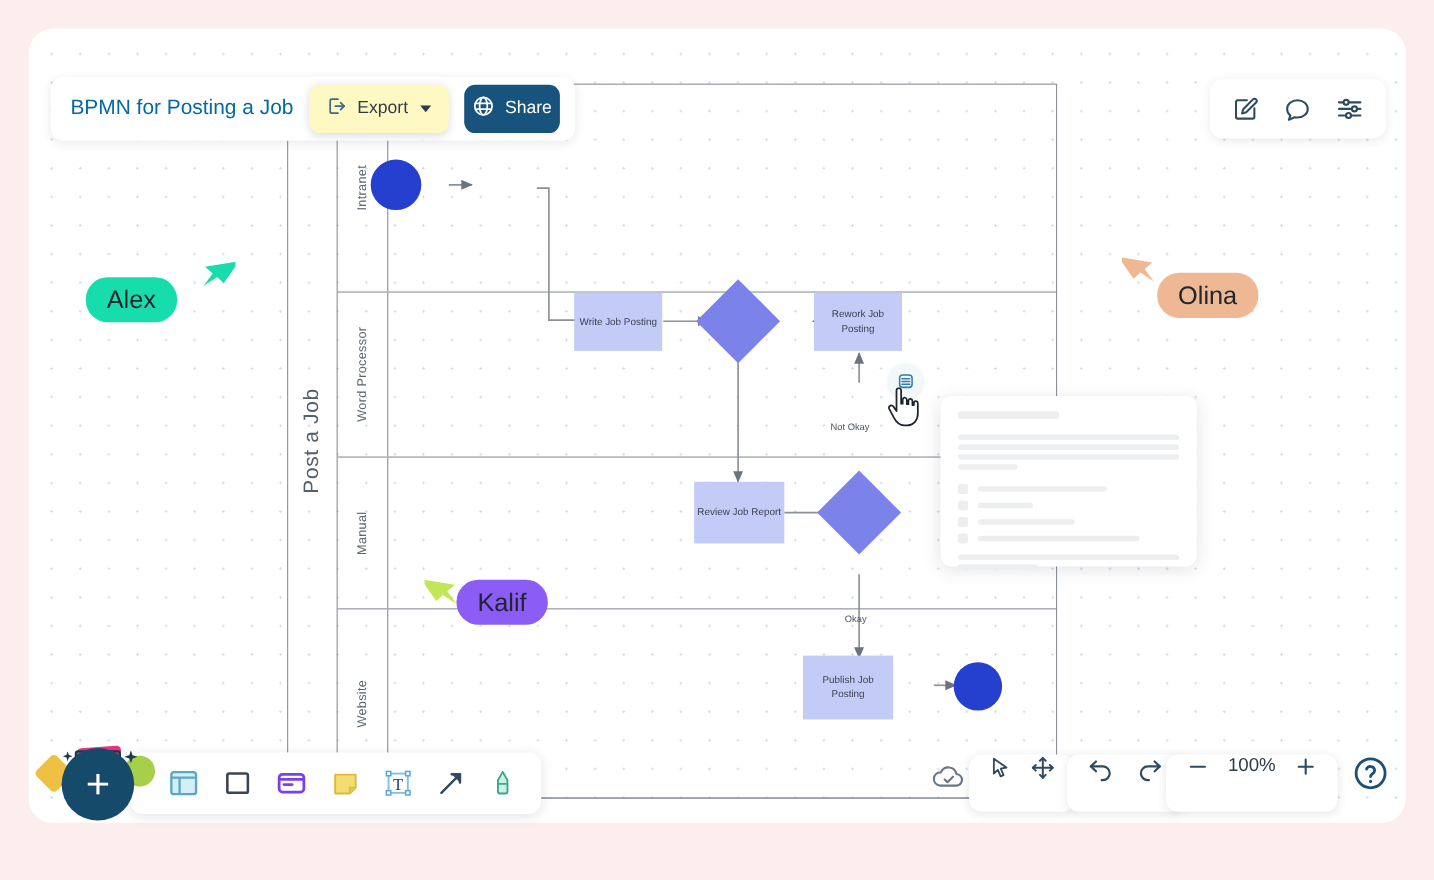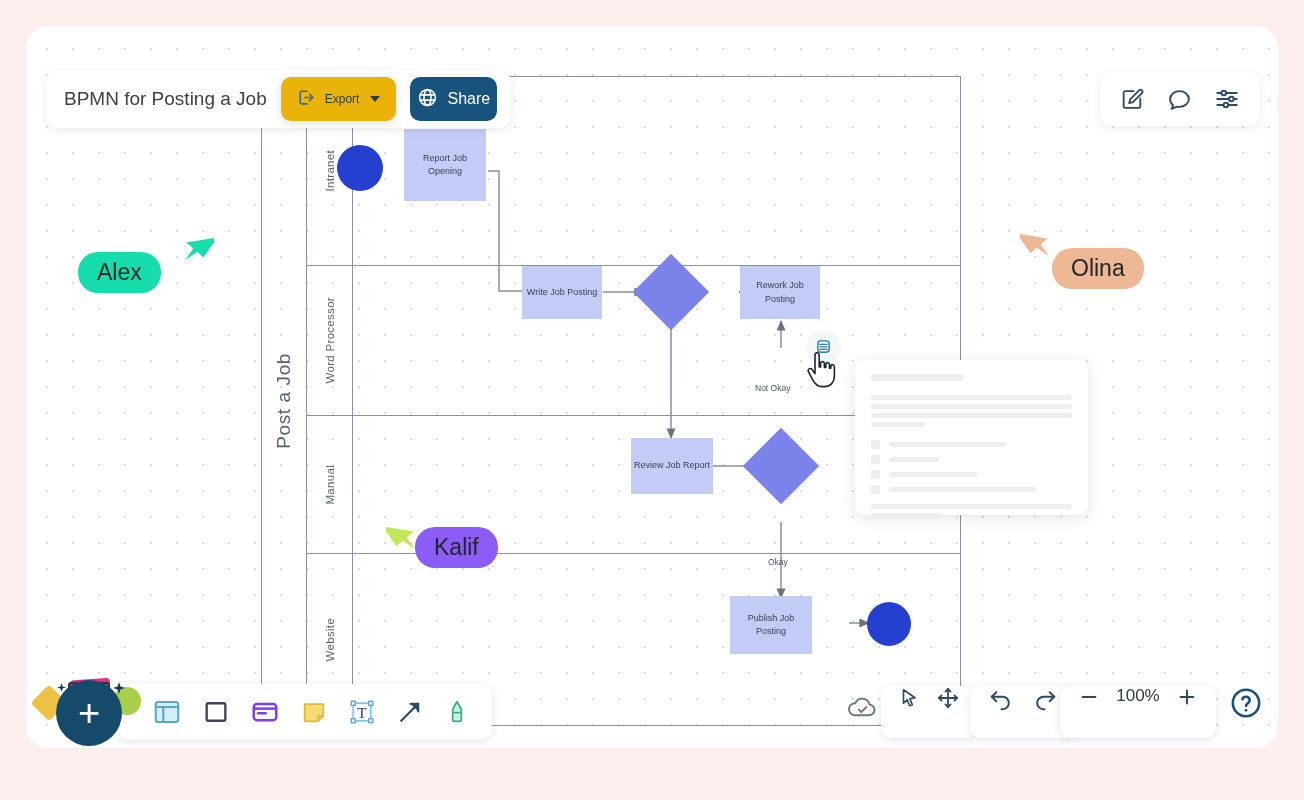--- a/index.html
+++ b/index.html
@@ -91,27 +91,27 @@
     position: absolute; left: 46px; top: 70px;
     height: 58px;
     background: #fff;
     border-radius: 12px;
     display: flex; align-items: center;
     padding: 0 14px 0 18px;
     box-shadow: 0 2px 9px rgba(40,50,70,.10);
     gap: 14px;
     z-index: 40;
   }
-  .doc-title { font-size: 19px; color: #404040; white-space: nowrap; }
+  .doc-title { font-size: 19px; color: #0369a1; white-space: nowrap; }
   .btn-export {
     display: flex; align-items: center; gap: 9px;
     height: 44px; padding: 0 16px;
-    background: #eab308; border: none; border-radius: 10px;
+    background: #fef9c3; border: none; border-radius: 10px;
     box-shadow: 0 2px 8px rgba(40,50,70,.16);
-    font-size: 12px; color: #2f3b49; cursor: pointer;
+    font-size: 16px; color: #2f3b49; cursor: pointer;
     font-family: inherit;
   }
   .btn-share {
     display: flex; align-items: center; gap: 9px;
     height: 44px; padding: 0 7px;
     background: #17537c; border: none; border-radius: 10px;
     font-size: 16px; color: #fff; cursor: pointer;
     font-family: inherit;
   }
   .caret { width: 0; height: 0; border-left: 5px solid transparent; border-right: 5px solid transparent; border-top: 6px solid #2f3b49; margin-left: 2px;}
@@ -259,23 +259,20 @@
           <path d="M645,294 L645,412"></path>
           <path d="M687,440 L740,440"></path>
           <path d="M755,496 L755,572"></path>
           <path d="M755,322 L755,295"></path>
           <path d="M823,597 L843,597"></path>
         </g>
       </svg>
 
       <div class="event" style="left:311px; top:119px; width:46px; height:46px;"></div>
 
-      <div class="task" style="left:378px; top:103px; width:82px; height:72px;">
-        <span>Report Job Opening</span>
-      </div>
       <div class="task" style="left:496px; top:240px; width:80px; height:53px;align-items:center;">
         <span>Write Job Posting</span>
       </div>
       <div class="task" style="left:714px; top:240px; width:80px; height:53px;">
         <span>Rework Job Posting</span>
       </div>
       <div class="task" style="left:605px; top:412px; width:82px; height:56px;">
         <span>Review Job Report</span>
       </div>
       <div class="task" style="left:704px; top:570px; width:82px; height:58px;">

